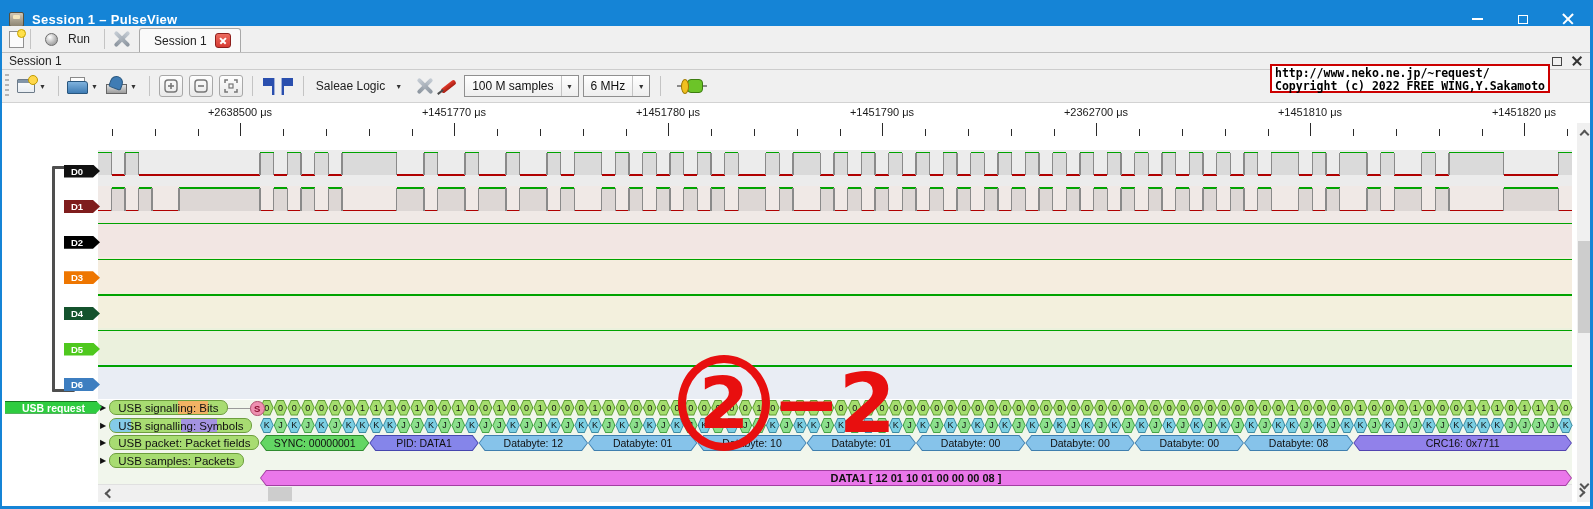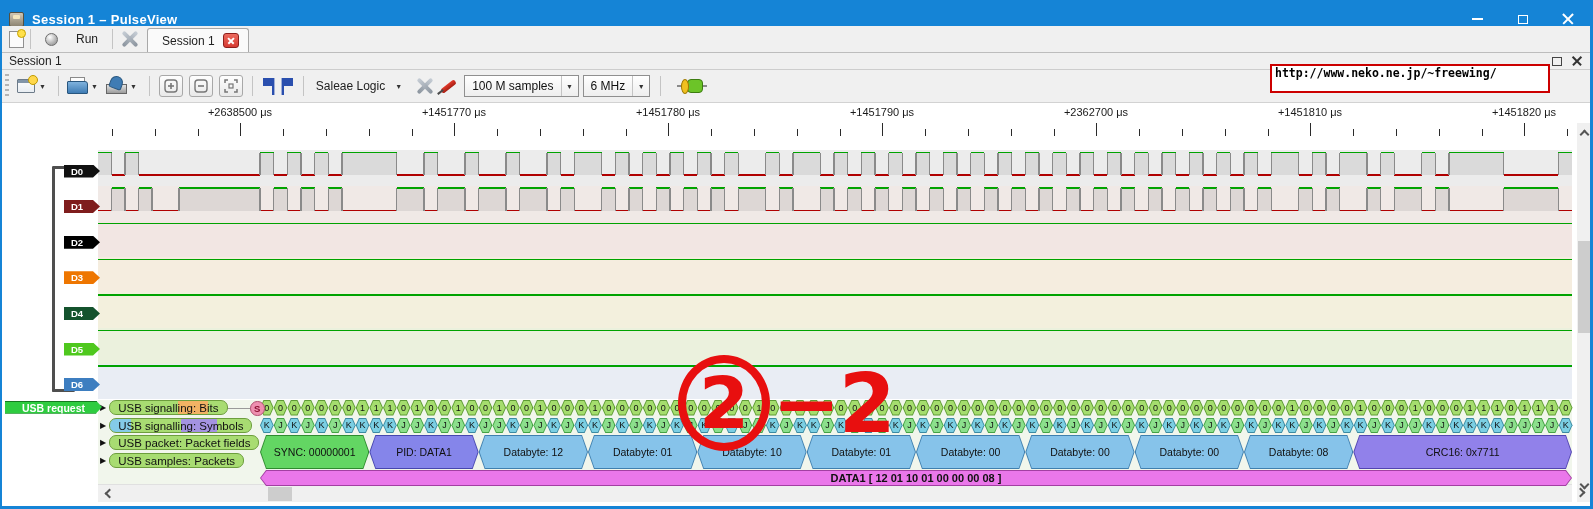--- a/index.html
+++ b/index.html
@@ -19,21 +19,21 @@
   .gly-max{width:10px;height:9px;border:1.5px solid #fff;}
   .gly-x{position:relative;width:12px;height:12px;}
   .gly-x::before,.gly-x::after{content:"";position:absolute;left:-1px;top:5px;width:14px;height:1.6px;background:#fff;}
   .gly-x::before{transform:rotate(45deg);} .gly-x::after{transform:rotate(-45deg);}
 
   
   .tabbar{position:absolute;left:0;top:26px;right:0;height:26px;background:#f0f0f0;display:flex;align-items:center;}
   .vsep{width:1px;height:20px;background:#c4c4c4;margin:0 6px;}
   .docico{width:15px;height:17px;background:#fbfbfb;border:1px solid #909090;margin-left:7px;position:relative;}
   .docico::before{content:"";position:absolute;right:-3px;top:-3px;width:7px;height:7px;border-radius:50%;background:#ffe04a;border:1px solid #c8a400;}
-  .runbtn{display:flex;align-items:center;gap:18px;padding:2px 8px;border-radius:3px;}
+  .runbtn{display:flex;align-items:center;gap:10px;padding:2px 8px;border-radius:3px;}
   .runball{width:13px;height:13px;border-radius:50%;border:1px solid #6e6e6e;background:radial-gradient(circle at 35% 30%,#ffffff,#b9b9b9 55%,#868686);}
   .runtxt{font-size:12px;color:#222;}
   .toolsico{position:relative;width:20px;height:18px;}
   .toolsico::before,.toolsico::after{content:"";position:absolute;left:9px;top:-1px;width:4px;height:20px;border-radius:2px;background:linear-gradient(#c7ced6,#8a939d);}
   .toolsico::before{transform:rotate(45deg);} .toolsico::after{transform:rotate(-45deg);}
   .tab-active{margin-left:8px;height:25px;display:flex;align-items:center;gap:8px;padding:0 9px 0 14px;
       background:#fafafa;border:1px solid #a8a8a8;border-bottom:none;border-radius:3px 3px 0 0;position:relative;top:1px;}
   .tabtxt{font-size:12px;color:#222;}
   .tabclose{width:16px;height:15px;background:linear-gradient(#ec6b5f,#d63a32);border:1px solid #8e1f1c;border-radius:3px;position:relative;}
   .tabclose::before,.tabclose::after{content:"";position:absolute;left:3px;top:6.2px;width:8px;height:1.6px;background:#fff;}
@@ -262,21 +262,22 @@
     <div class="vsep" style="margin-left:10px;"></div>
     <div class="mark-ico">
       <span class="stem"></span>
         <span class="lens"></span>
         <span class="box"></span>
         <span class="stem"></span>
     </div>
   </div>
 
   <div class="cpybox">
-    <div>http://www.neko.ne.jp/~freewing/</div>
+    <div>http://www.neko.ne.jp/~request/</div>
+    <div>Copyright (c) 2022 FREE WING,Y.Sakamoto</div>
   </div>
 
   <div id="main">
     <div id="ruler">
         <div class="rlabel" style="left:82px">+2638500 μs</div>
         <div class="rlabel" style="left:296px">+1451770 μs</div>
         <div class="rlabel" style="left:510px">+1451780 μs</div>
         <div class="rlabel" style="left:724px">+1451790 μs</div>
         <div class="rlabel" style="left:938px">+2362700 μs</div>
         <div class="rlabel" style="left:1152px">+1451810 μs</div>
@@ -1436,21 +1437,21 @@
         <div class="hexcell c-J">
           <i>J</i>
         </div>
         <div class="hexcell c-J">
           <i>J</i>
         </div>
         <div class="hexcell c-K">
           <i>K</i>
         </div>
       </div>
-    <div class="arow" id="row-fields" style="top:332px;height:34px;text-align:right;">
+    <div class="arow" id="row-fields" style="top:332px;height:16px;text-align:right;">
         <div class="hexcell fieldcell c-sync" style="flex-grow:8">
           <i>SYNC: 00000001</i>
         </div>
         <div class="hexcell fieldcell c-pid" style="flex-grow:8">
           <i>PID: DATA1</i>
         </div>
         <div class="hexcell fieldcell c-data" style="flex-grow:8">
           <i>Databyte: 12</i>
         </div>
         <div class="hexcell fieldcell c-data" style="flex-grow:8">

